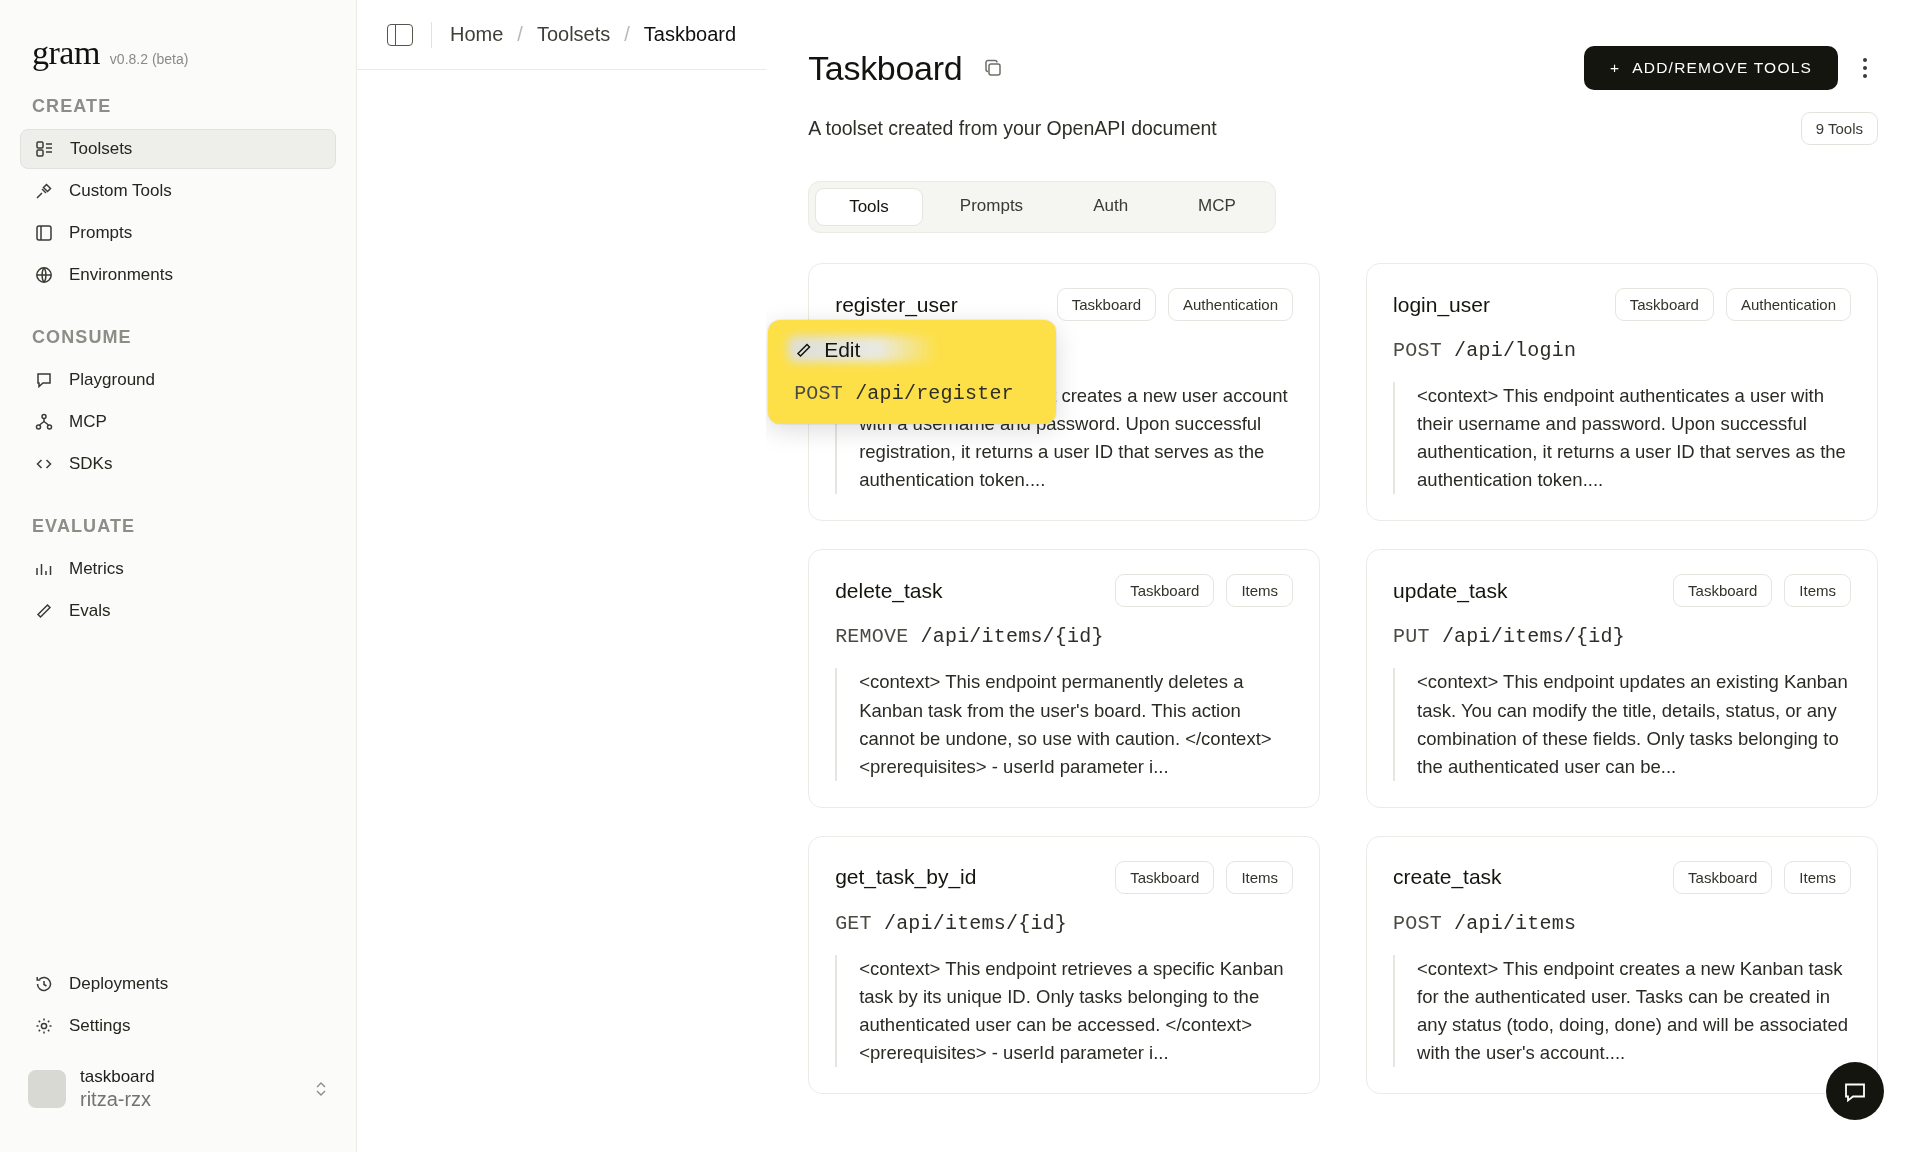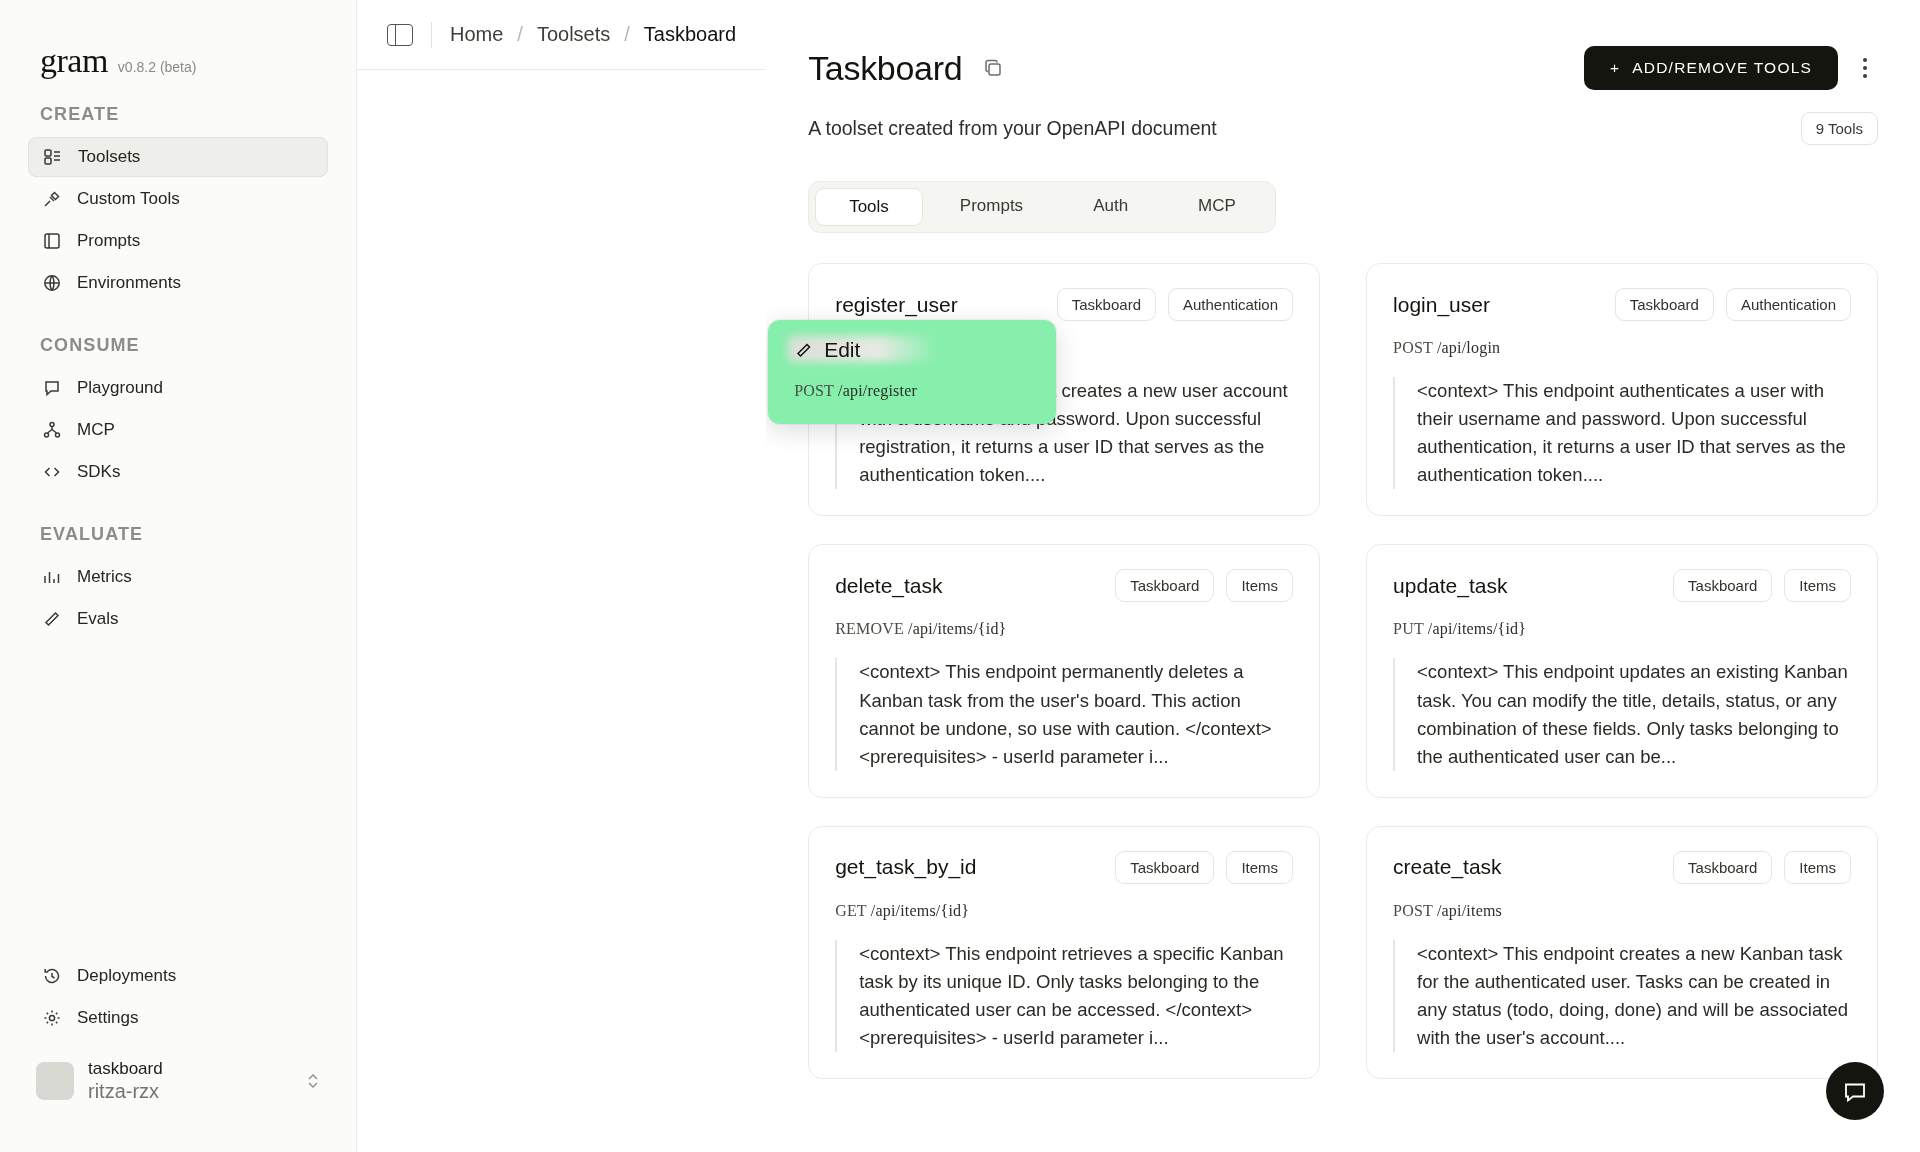--- a/index.html
+++ b/index.html
@@ -18,21 +18,21 @@
     background: #fbfbfa;
   }
 
   
   .sidebar {
     width: 356px;
     flex: 0 0 356px;
     background: #fbfbfa;
     display: flex;
     flex-direction: column;
-    padding: 8px;
+    padding: 0;
     position: relative;
   }
   .brand {
     display: flex;
     align-items: baseline;
     gap: 10px;
     padding: 36px 32px 26px 32px;
   }
   .brand-name {
     font-family: "Liberation Serif", serif;
@@ -240,22 +240,22 @@
     border: 1px solid #e5e5df;
     border-radius: 9px;
     padding: 7px 14px;
     font-size: 15px;
     color: #33332c;
     background: #fff;
     white-space: nowrap;
   }
   .endpoint {
     margin-top: 18px;
-    font-family: Liberation Serif, serif;
-    font-size: 16px;
+    font-family: Liberation Mono, monospace;
+    font-size: 20px;
     color: #55554d;
     letter-spacing: 0.2px;
   }
   .endpoint .method { color: #4b4b43; }
   .endpoint .path { color: #2e2e28; }
   .desc {
     margin-top: 20px;
     border-left: 2px solid #e6e6e0;
     padding-left: 22px;
     font-size: 18.5px;
@@ -263,21 +263,21 @@
     color: #2b2b25;
   }
 
   
   .edit-popover {
     position: absolute;
     left: 2px;
     top: 320px;
     width: 288px;
     height: 104px;
-    background: #86efac;
+    background: #fde047;
     border-radius: 12px;
     box-shadow: 0 6px 26px rgba(0,0,0,0.14), 0 0 0 1px rgba(0,0,0,0.04);
     padding: 18px 26px;
     z-index: 40;
   }
   .edit-popover .edit-row {
     display: flex;
     align-items: center;
     gap: 10px;
     font-size: 21px;

